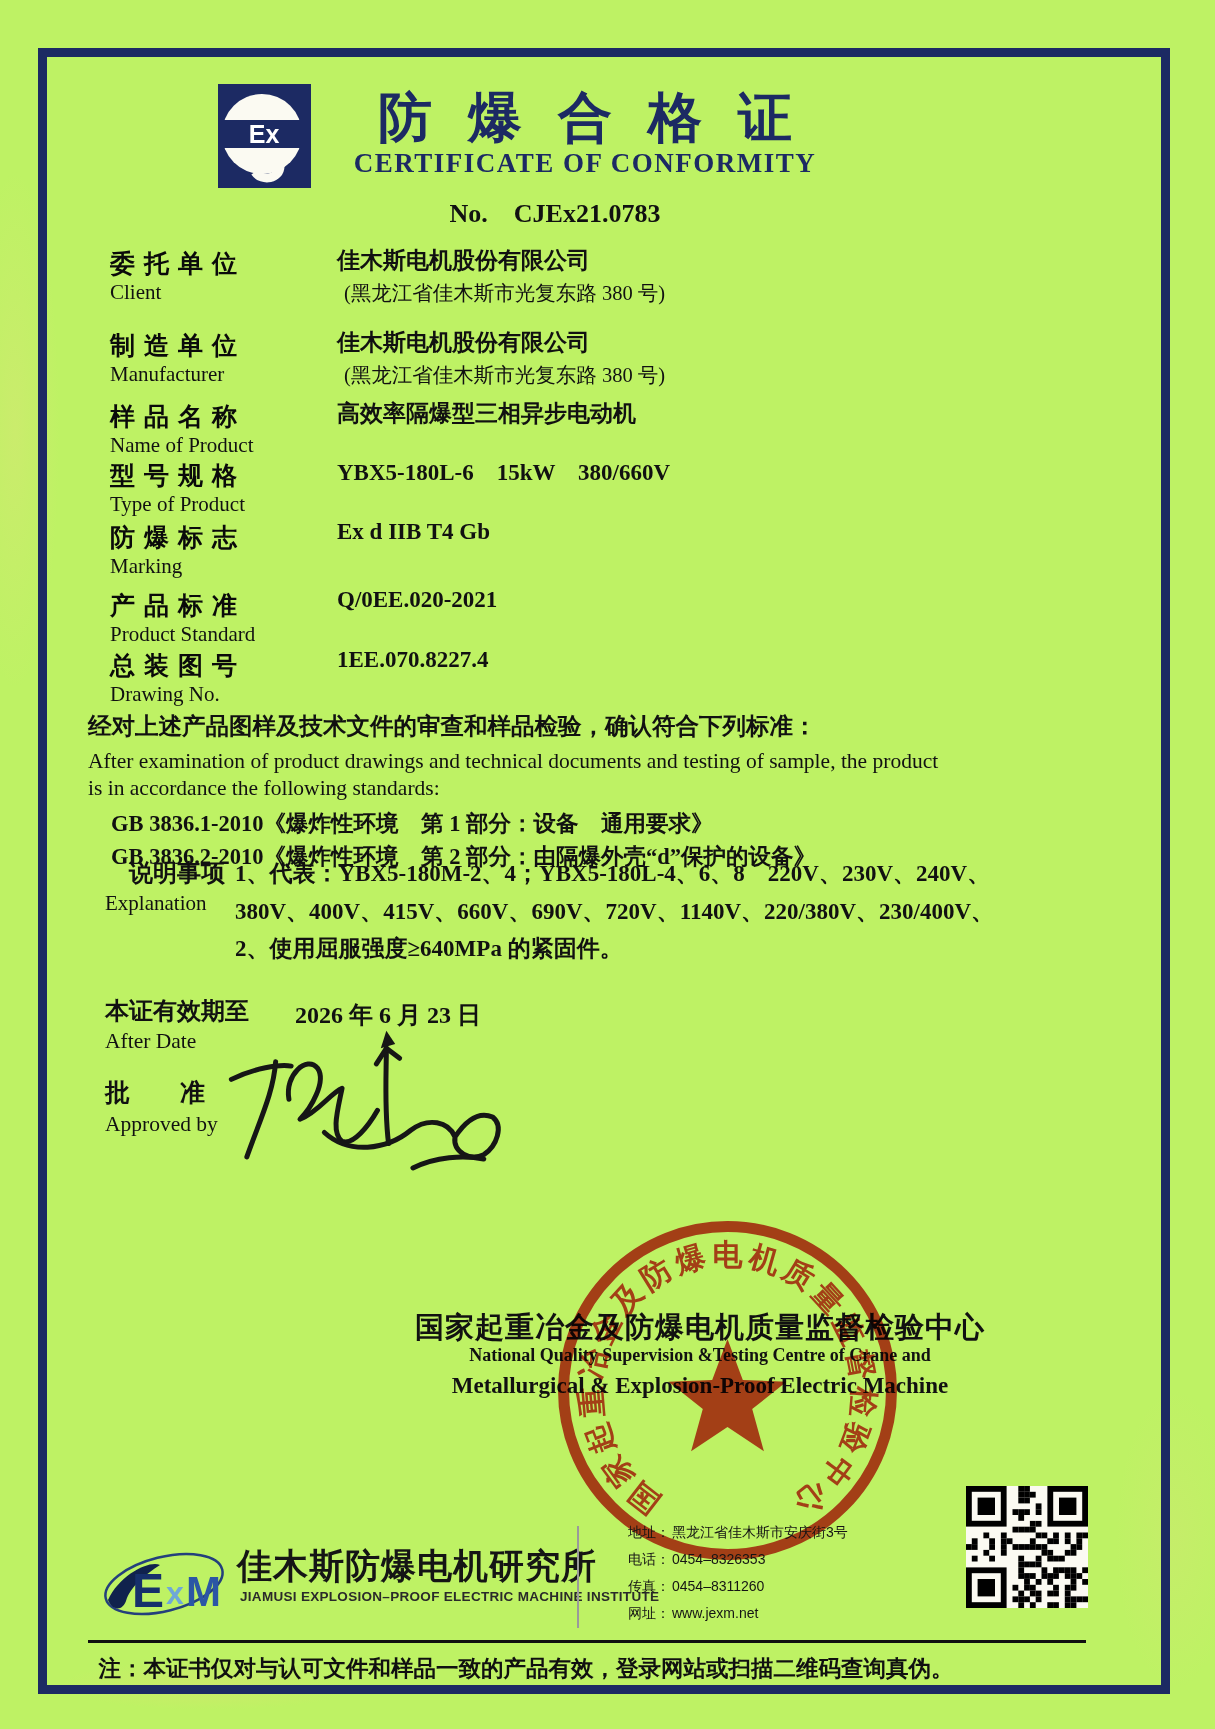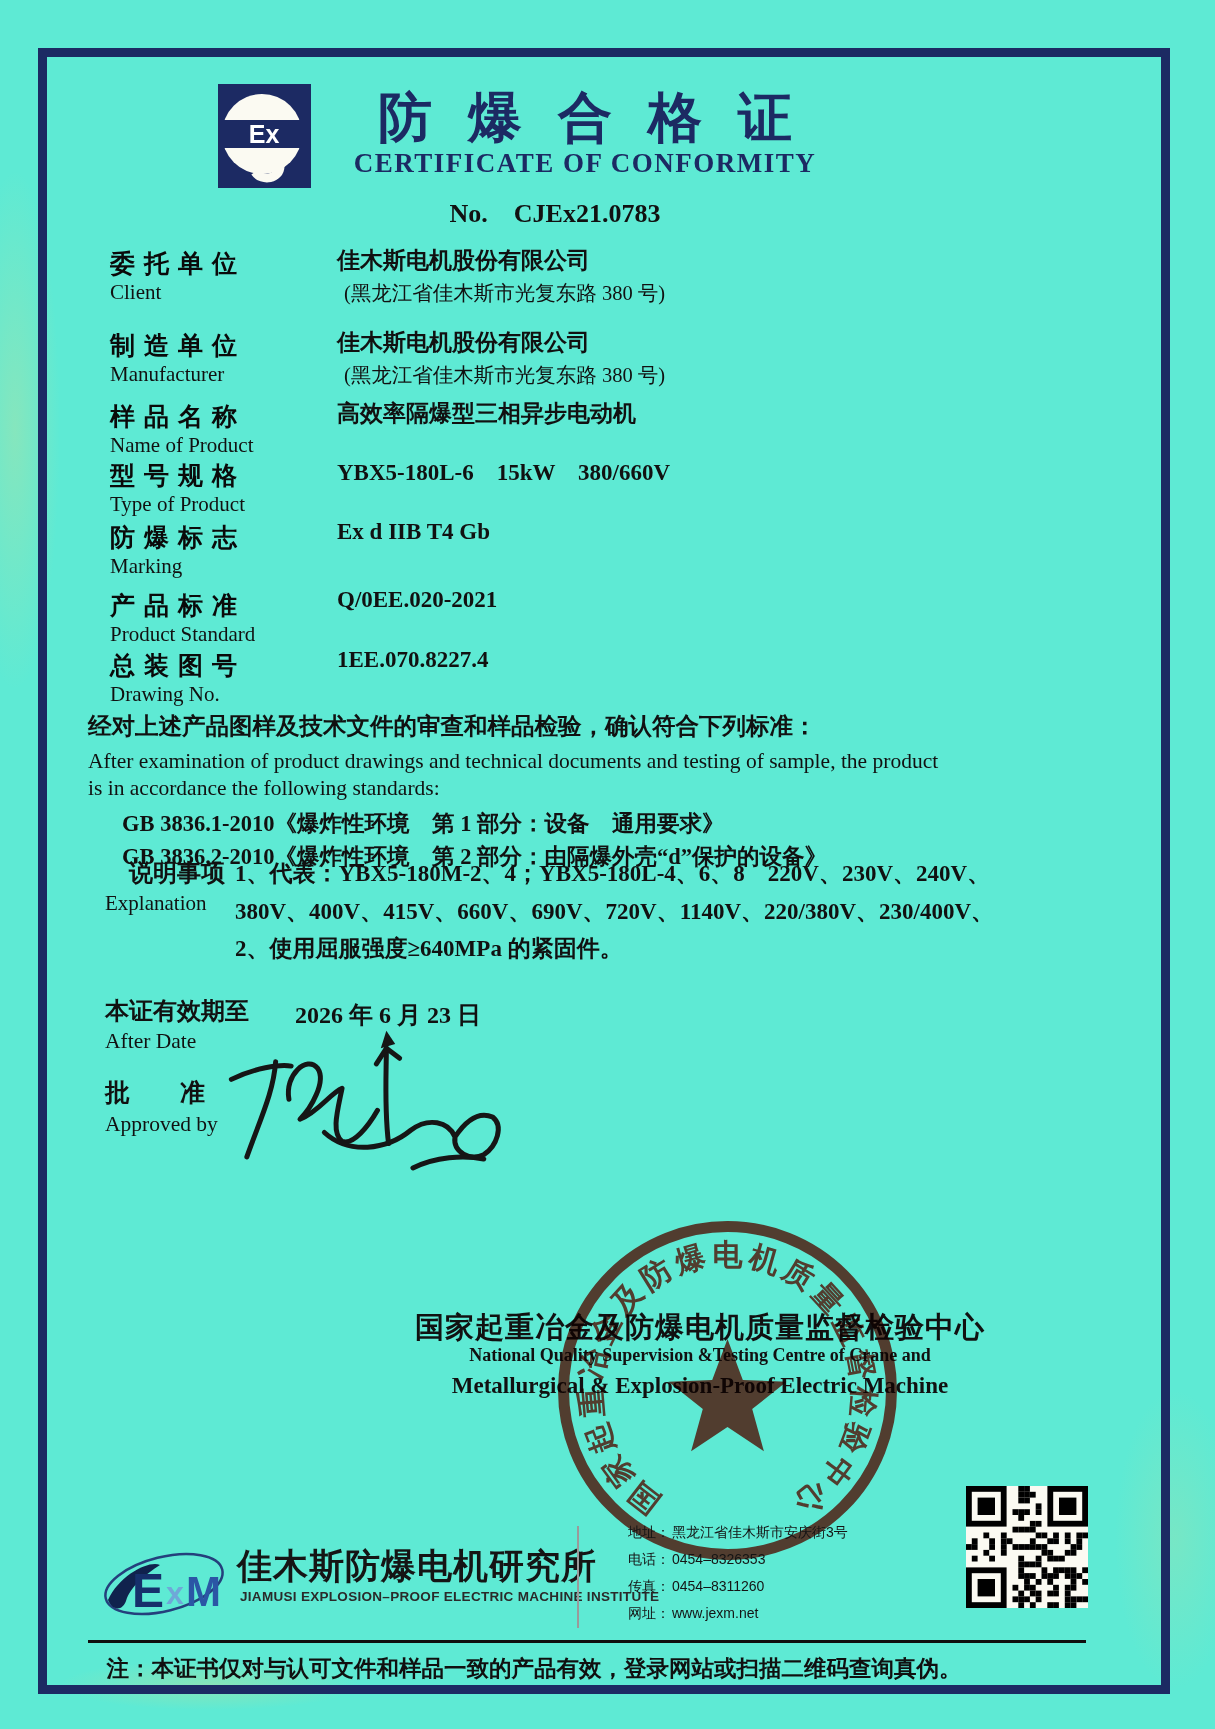--- a/index.html
+++ b/index.html
@@ -1,19 +1,19 @@
 <!DOCTYPE html>
 <html><head>
 <meta charset="utf-8">
 <style>
   html,body{margin:0;padding:0;}
   body{background:#e8e8e8;}
   .page{
     position:relative;width:1215px;height:1729px;margin:0 auto;
-    background:#5eead4;overflow:hidden;
+    background:#bef264;overflow:hidden;
     font-family:"Liberation Serif","DejaVu Serif",serif;color:#111;
   }
   .frame{
     position:absolute;left:38px;top:48px;width:1132px;height:1646px;
     border:9px solid #1c2a63;box-sizing:border-box;
   }
   .smudge{position:absolute;border-radius:50%;pointer-events:none;}
   .sm1{left:-30px;top:170px;width:90px;height:520px;background:radial-gradient(closest-side,rgba(235,220,130,.28),rgba(235,220,130,0));}
   .sm2{left:60px;top:1660px;width:300px;height:50px;background:radial-gradient(closest-side,rgba(235,215,120,.30),rgba(235,215,120,0));}
   .sm3{right:-20px;bottom:40px;width:120px;height:300px;background:radial-gradient(closest-side,rgba(230,215,130,.18),rgba(230,215,130,0));}
@@ -39,21 +39,21 @@
     font-family:"Liberation Sans","DejaVu Sans",sans-serif;font-weight:bold;
     font-size:25px;letter-spacing:9px;color:#0a0a0a;white-space:nowrap;
   }
   .row-label-en{position:absolute;left:110px;top:33px;font-size:21px;color:#111;white-space:nowrap;}
   .row-value{position:absolute;left:337px;top:-2px;font-size:23px;font-weight:600;white-space:nowrap;}
   .row-sub{position:absolute;left:344px;top:32px;font-size:20.5px;white-space:nowrap;}
 
   .stmt{left:88px;top:710px;width:1020px;}
   .stmt-zh{font-family:"Liberation Sans","DejaVu Sans",sans-serif;font-weight:bold;font-size:23.5px;margin-bottom:6px;}
   .stmt-en{font-size:21.5px;line-height:27px;}
-  .stmt-std{margin-left:34px;margin-top:5px;font-size:22.5px;font-weight:600;line-height:33px;}
+  .stmt-std{margin-left:23px;margin-top:5px;font-size:22.5px;font-weight:600;line-height:33px;}
 
   .expl-label-zh{left:105px;top:857px;font-family:"Liberation Sans","DejaVu Sans",sans-serif;font-weight:bold;font-size:24px;margin-left:24px;}
   .expl-label-en{left:105px;top:891px;font-size:21px;}
   .expl-lines{left:235px;top:855px;width:900px;font-size:23px;font-weight:600;line-height:37.5px;}
 
   .valid-label-zh{left:105px;top:995px;font-family:"Liberation Sans","DejaVu Sans",sans-serif;font-weight:bold;font-size:24px;}
   .valid-label-en{left:105px;top:1029px;font-size:21.5px;}
   .valid-value{left:295px;top:999px;font-size:24px;font-weight:600;}
 
   .appr-label-zh{left:105px;top:1076px;font-family:"Liberation Sans","DejaVu Sans",sans-serif;font-weight:bold;font-size:25px;}
@@ -69,21 +69,21 @@
   .jexm-logo{left:100px;top:1540px;width:135px;height:88px;}
   .inst-zh{left:237px;top:1543px;font-family:"Liberation Sans","DejaVu Sans",sans-serif;font-weight:bold;font-size:35px;letter-spacing:1px;color:#151515;}
   .inst-en{left:240px;top:1589px;font-family:"Liberation Sans","DejaVu Sans",sans-serif;font-weight:bold;font-size:13.5px;color:#2a2a2a;letter-spacing:.3px;}
   .foot-divider{left:577px;top:1526px;width:2px;height:102px;background:#9a9a9a;}
   .contact{left:628px;top:1519px;font-family:"Liberation Sans","DejaVu Sans",sans-serif;font-size:14px;font-weight:500;color:#141414;}
   .contact-row{height:27px;line-height:27px;white-space:nowrap;}
   .contact-row .c-label{display:inline-block;}
   .contact-row .c-value{display:inline-block;margin-left:2px;}
   .qr{left:966px;top:1485px;width:122px;height:124px;}
   .hairline{left:88px;top:1640px;width:998px;height:3px;background:#101010;}
-  .note{left:56px;top:1653px;width:956px;font-family:"Liberation Sans","DejaVu Sans",sans-serif;font-weight:bold;font-size:22.5px;color:#101010;}
+  .note{left:48px;top:1653px;width:956px;font-family:"Liberation Sans","DejaVu Sans",sans-serif;font-weight:bold;font-size:22.5px;color:#101010;}
 </style>
 </head>
 <body>
 
 <div class="page">
   <div class="smudge sm1"></div>
   <div class="smudge sm2"></div>
   <div class="smudge sm3"></div>
   <div class="frame"></div>
 

